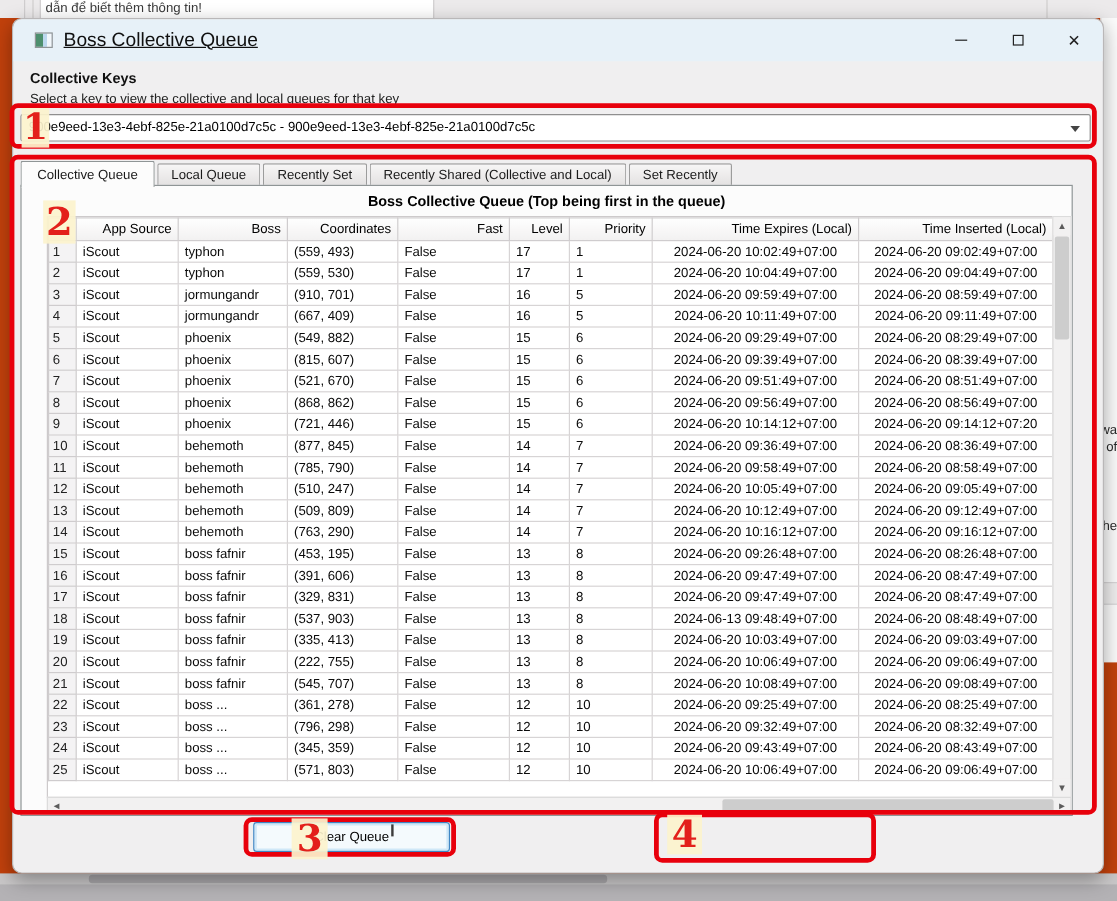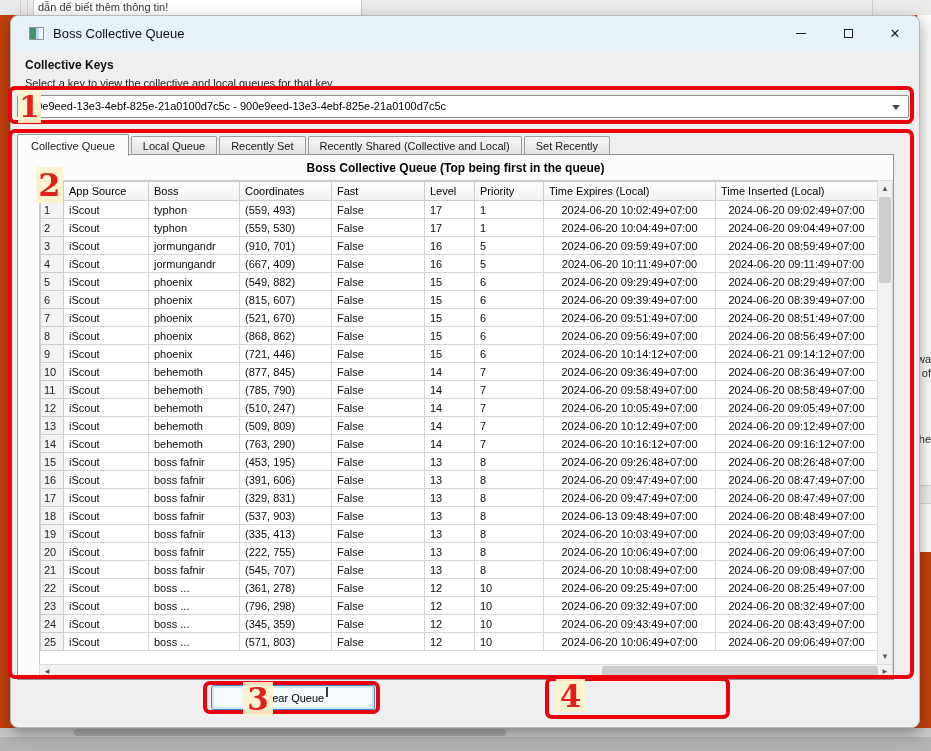--- a/index.html
+++ b/index.html
@@ -23,21 +23,21 @@
   .bg-bottom .thumb{position:absolute;left:74px;top:1px;width:432px;height:7px;background:#a9a7aa;border-radius:3px;}
 
   
   .dialog{position:absolute;left:10px;top:15px;width:910px;height:713px;background:#f0eff0;
           border:1px solid #b9b7b8;border-radius:8px;box-shadow:0 5px 16px rgba(0,0,0,.35);
           overflow:hidden;box-sizing:border-box;}
   .titlebar{position:absolute;left:0;top:0;width:100%;height:35px;background:#e7f1f8;
             display:flex;align-items:center;border-radius:8px 8px 0 0;}
   .app-icon{width:15px;height:13px;margin:0 9px 0 18px;border:1px solid #8f9496;background:
             linear-gradient(90deg,#4d8f6e 0 45%,#bcd8ee 45% 72%,#f2f7fb 72%);box-sizing:border-box;}
-  .title-text{font-size:13px;color:#101010;}
+  .title-text{font-size:16px;color:#101010;text-decoration:underline;}
   .win-controls{position:absolute;right:14px;top:0;height:35px;display:flex;align-items:center;gap:27px;}
   .wbtn{width:20px;height:20px;display:flex;align-items:center;justify-content:center;cursor:default;}
   .glyph-min{width:10px;height:1px;background:#222;}
   .glyph-max{width:9px;height:9px;border:1px solid #222;box-sizing:border-box;}
   .glyph-close{font-size:13px;color:#222;line-height:1;}
 
   .section-title{position:absolute;left:14px;top:42px;font-size:12px;font-weight:bold;color:#111;}
   .section-sub{position:absolute;left:14px;top:61px;font-size:11px;color:#222;}
 
   .combo{position:absolute;left:6px;top:79px;width:892px;height:23px;background:#fff;
@@ -62,21 +62,21 @@
 
   
   .table-wrap{position:absolute;left:21px;top:25px;width:837px;height:483px;overflow:hidden;
               border:1px solid #cdcacb;box-sizing:content-box;background:#fff;}
   table.grid{border-collapse:collapse;table-layout:fixed;width:837px;font-size:11px;}
   .grid col.c-num{width:23px;} .grid col.c-src{width:85px;} .grid col.c-boss{width:91px;}
   .grid col.c-coord{width:92px;} .grid col.c-fast{width:93px;} .grid col.c-level{width:50px;}
   .grid col.c-prio{width:69px;} .grid col.c-texp{width:172px;} .grid col.c-tins{width:162px;}
   .grid th,.grid td{border:1px solid #d7d4d5;height:18px;padding:0 5px;overflow:hidden;
                     white-space:nowrap;font-weight:normal;box-sizing:border-box;}
-  .grid thead th{background:linear-gradient(#fefefe,#f2f1f1);text-align:left;height:19px;
+  .grid thead th{background:linear-gradient(#fefefe,#f2f1f1);text-align:right;height:19px;
                  border-color:#cfccce;color:#000;}
   .grid td.rownum{background:#f4f3f4;border-color:#cfccce;color:#222;padding:0 3px;text-align:left;}
   .grid td{background:#fff;text-align:left;color:#0a0a0a;}
   .grid td.time{text-align:center;}
 
   
   .vscroll{position:absolute;left:859px;top:25px;width:16px;height:485px;background:#f2f1f1;
            border:1px solid #dcdcdc;box-sizing:border-box;}
   .vscroll .arr{position:absolute;left:0;width:14px;height:15px;display:flex;align-items:center;
                 justify-content:center;font-size:8px;color:#5c5c5c;background:#f2f1f1;}
@@ -292,21 +292,21 @@
               </tr>
               <tr>
                 <td class="rownum">9</td>
                 <td class="">iScout</td>
                 <td class="">phoenix</td>
                 <td class="">(721, 446)</td>
                 <td class="">False</td>
                 <td class="">15</td>
                 <td class="">6</td>
                 <td class="time">2024-06-20 10:14:12+07:00</td>
-                <td class="time">2024-06-21 09:14:12+07:00</td>
+                <td class="time">2024-06-20 09:14:12+07:20</td>
               </tr>
               <tr>
                 <td class="rownum">10</td>
                 <td class="">iScout</td>
                 <td class="">behemoth</td>
                 <td class="">(877, 845)</td>
                 <td class="">False</td>
                 <td class="">14</td>
                 <td class="">7</td>
                 <td class="time">2024-06-20 09:36:49+07:00</td>

